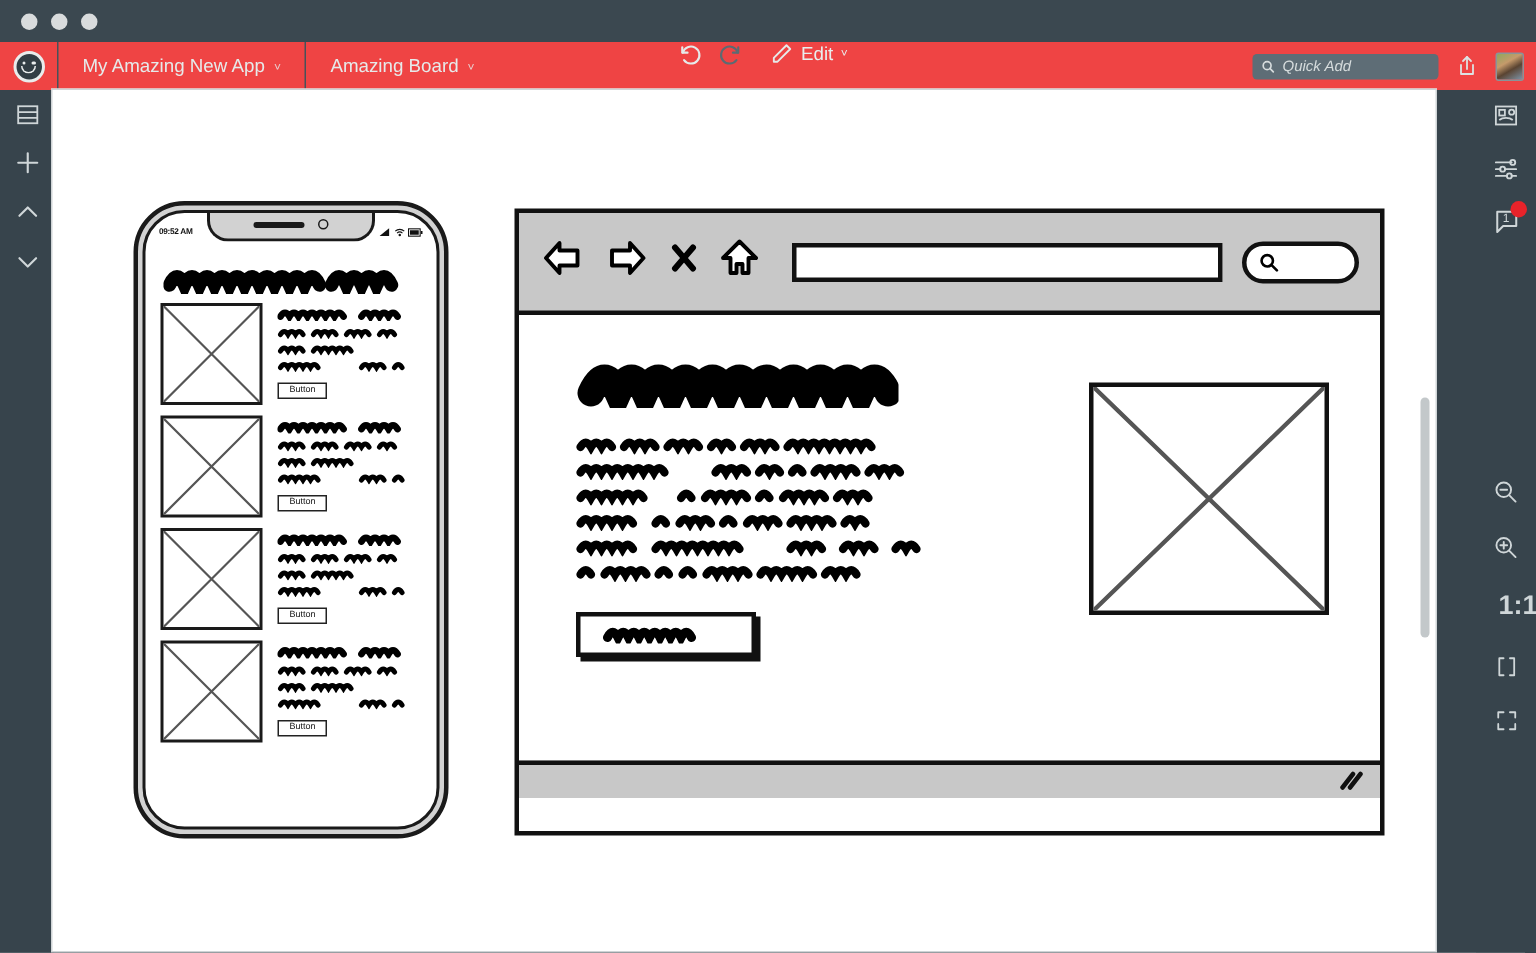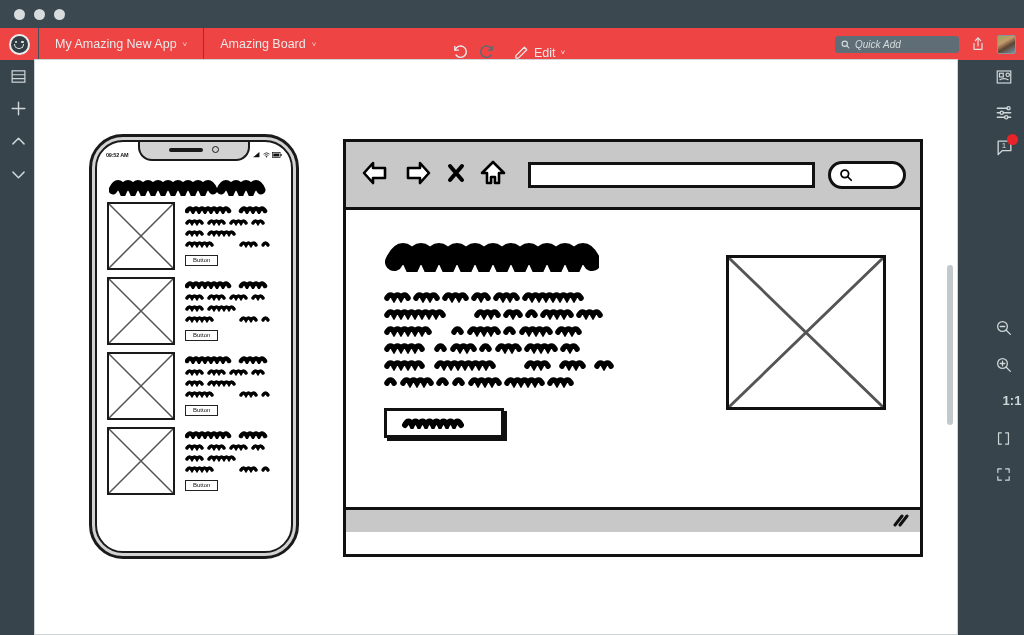--- a/index.html
+++ b/index.html
@@ -58,21 +58,21 @@
     padding: 0 16px;
     color: #e6eaea; font-size: 12.5px;
     border-left: 1px solid #46525a;
     white-space: nowrap;
   }
   .menu-item .chev { font-size: 8px; opacity: .85; }
 
   
   .edit-tools {
     position: absolute; left: 452px; top: 28px;
-    height: 32px; display: flex; align-items: flex-end; gap: 9px;
+    height: 32px; display: flex; align-items: flex-start; gap: 9px;
   }
   .icon-btn {
     display: flex; align-items: center; justify-content: center;
     color: #e6eaea;
   }
   .icon-btn.disabled { color: #5c6a72; }
   .edit-label { color: #e9eded; font-size: 12.5px; }
   .edit-group { display: flex; align-items: center; gap: 5px; margin-left: 10px; }
 
   
@@ -114,21 +114,21 @@
     padding-top: 8px;
   }
   .rail-right .r-ico { color: #cfd6d8; display: flex; align-items: center; justify-content: center; margin-bottom: 17px; position: relative; }
   .badge-dot {
     position: absolute; right: -4px; top: -4px;
     width: 11px; height: 11px; border-radius: 50%;
     background: #e8232a;
   }
   .zoom-group { margin-top: 145px; display: flex; flex-direction: column; align-items: center; }
   .zoom-group .r-ico { margin-bottom: 19px; }
-  .ratio-label { color: #cfd6d8; font-size: 13px; font-weight: bold; margin-bottom: 22px; margin-left: 16px; }
+  .ratio-label { color: #cfd6d8; font-size: 18px; font-weight: bold; margin-bottom: 22px; margin-left: 16px; }
 
   
   .canvas {
     position: absolute; left: 34px; top: 59px;
     width: 924px; height: 576px;
     background: #ffffff;
     border: 1px solid #cfd4d6;
     overflow: hidden;
   }
   .scrollbar {

